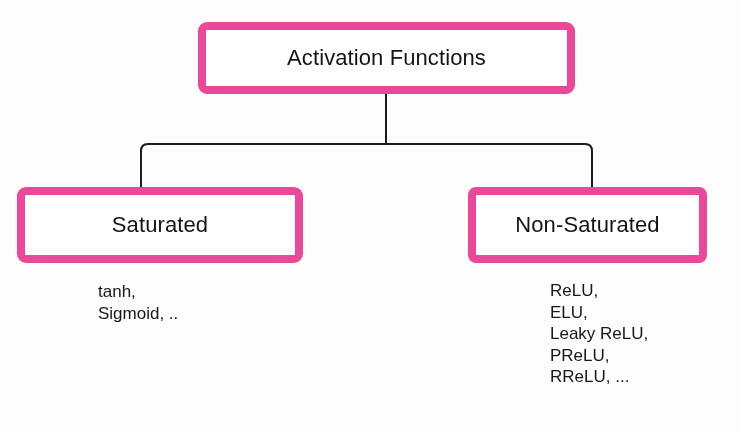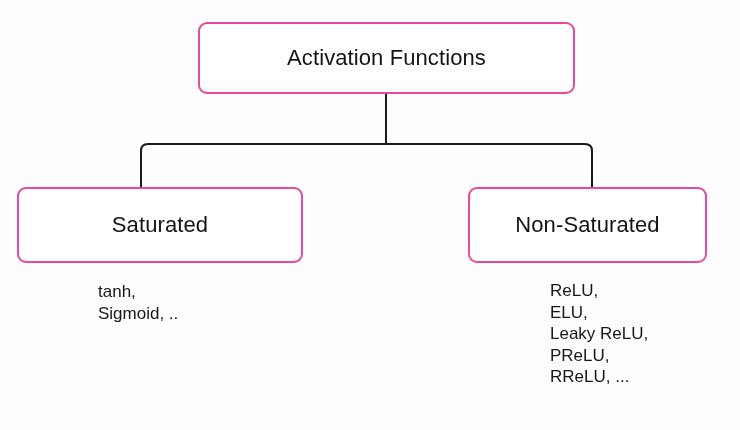--- a/index.html
+++ b/index.html
@@ -25,21 +25,21 @@
     position: absolute;
     left: 0;
     top: 0;
     width: 740px;
     height: 430px;
     pointer-events: none;
   }
   .node-box {
     position: absolute;
     box-sizing: border-box;
-    border: 2px solid #ec4899;
+    border: 8px solid #ec4899;
     border-radius: 9px;
     background: #ffffff;
     display: flex;
     align-items: center;
     justify-content: center;
     z-index: 2;
   }
   .node-label {
     font-size: 22px;
     line-height: 26px;
@@ -57,20 +57,21 @@
     left: 17px;
     top: 187px;
     width: 286px;
     height: 76px;
   }
   #branch-node-non-saturated {
     left: 468px;
     top: 187px;
     width: 239px;
     height: 76px;
+    border-radius: 8px;
   }
   .leaf-list {
     position: absolute;
     z-index: 2;
     font-size: 17px;
     line-height: 21.5px;
     color: #171717;
     white-space: nowrap;
   }
   #leaf-list-saturated {

